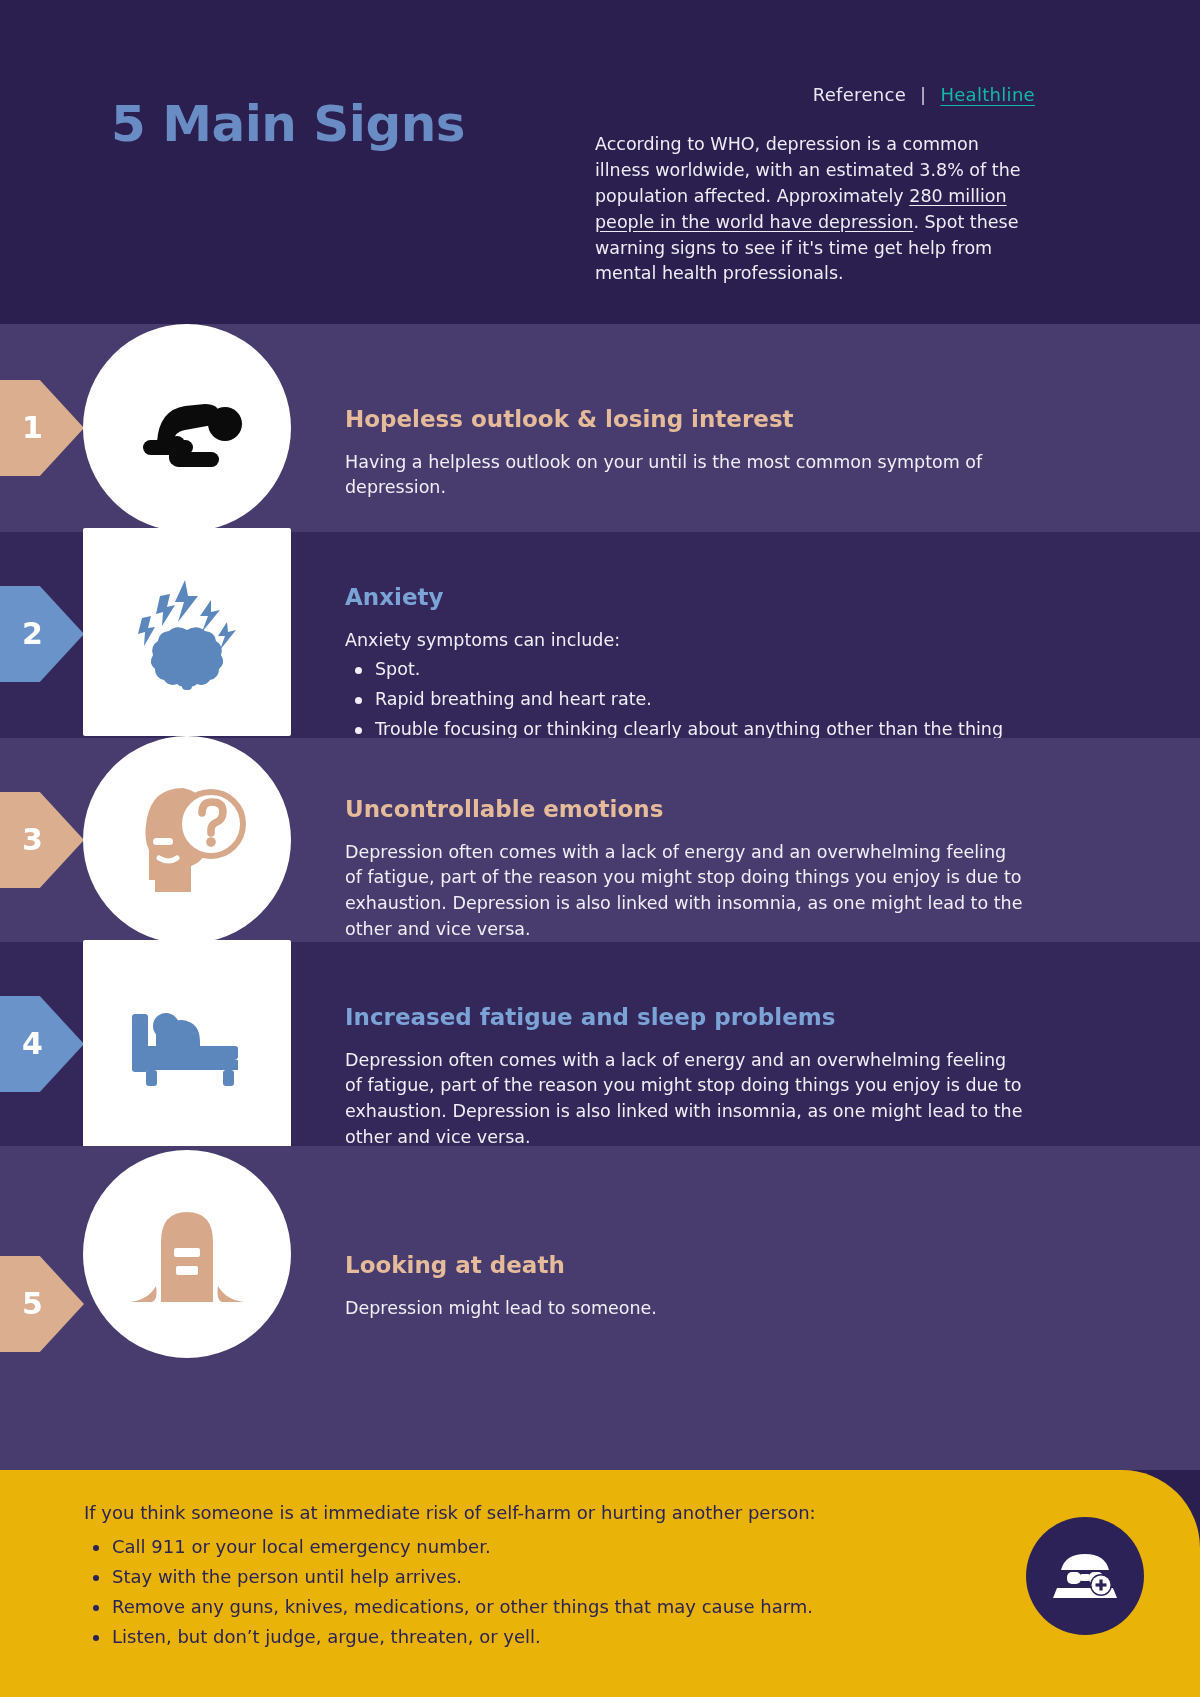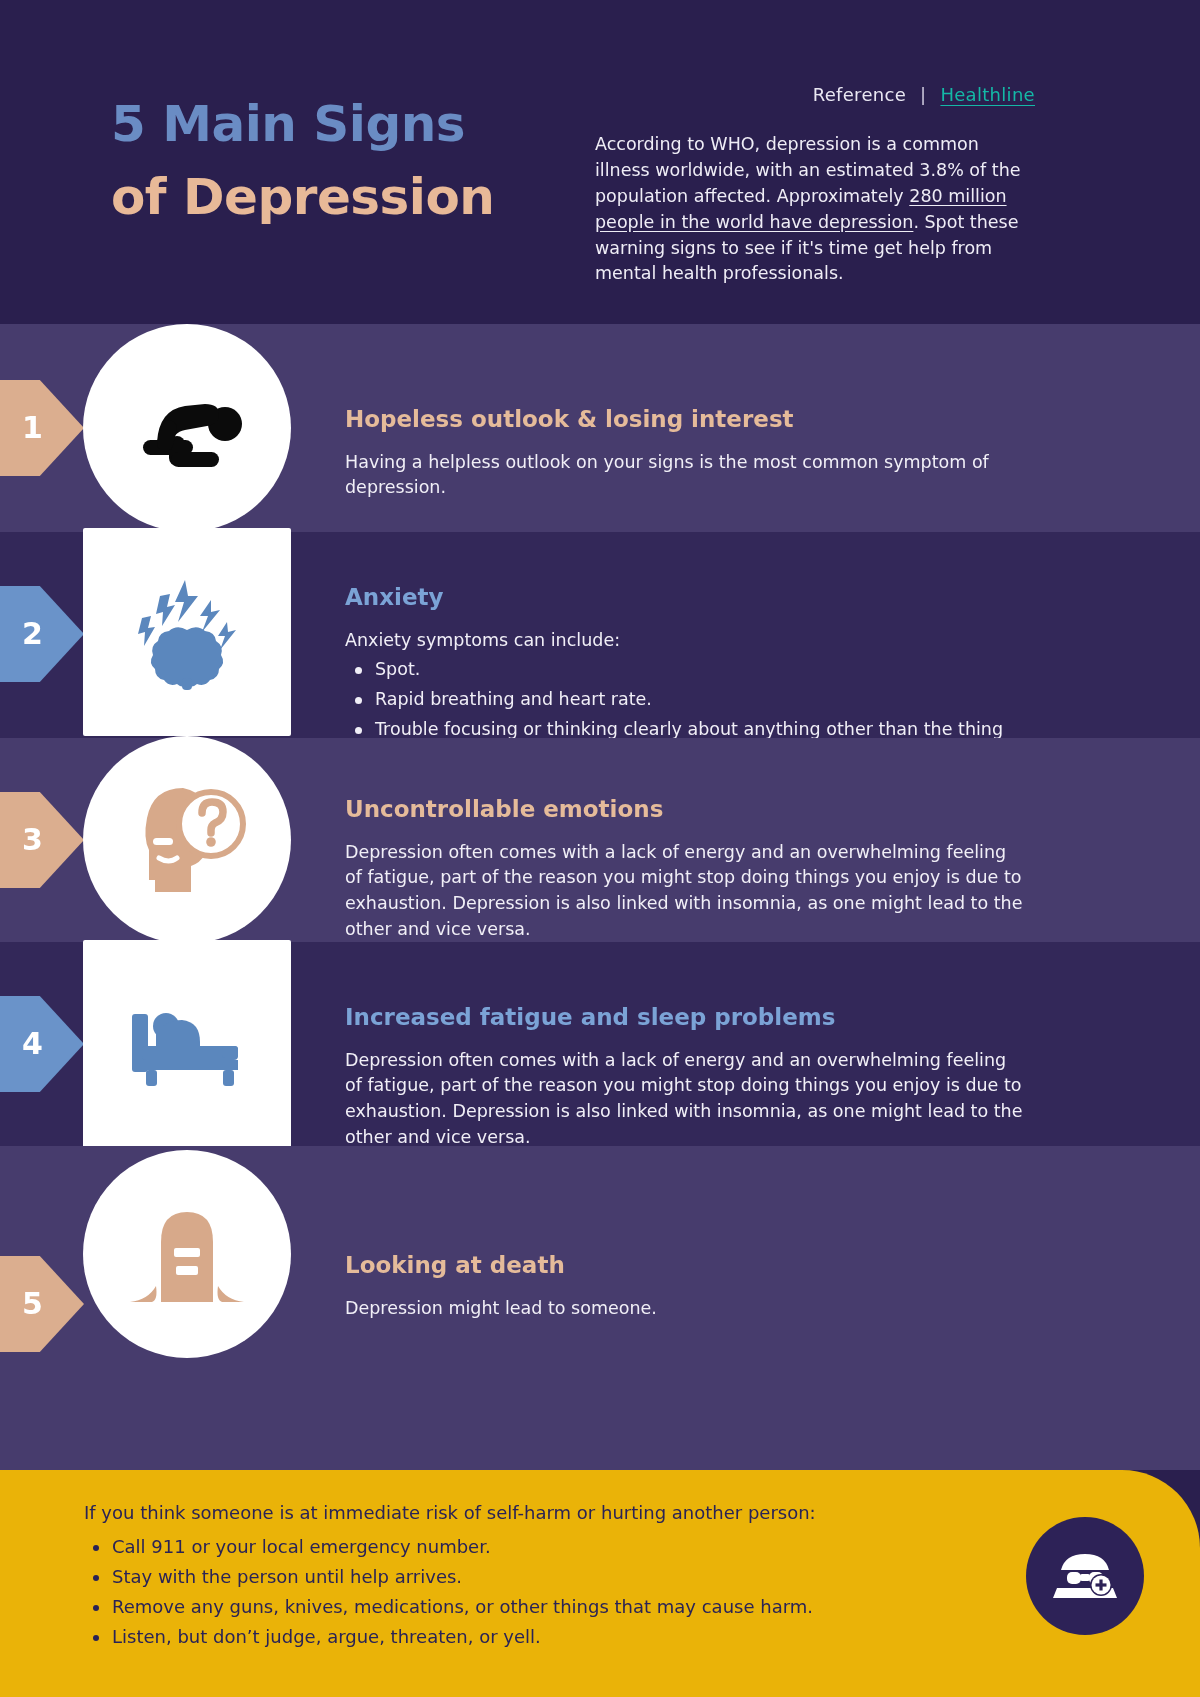--- a/index.html
+++ b/index.html
@@ -116,21 +116,20 @@
 </style>
 </head>
 <body>
 
 <div class="page">
   <div class="bg-texture"></div>
 
   <div class="header">
     <div class="title">
       <span class="l1">5 Main Signs</span>
-      <span class="l2">of Depression</span>
     </div>
 
     <div class="ref-row">
       <span>Reference</span><span class="sep">|</span><a class="link" href="#">Healthline</a>
     </div>
 
     <p class="intro"><span>According to WHO, depression is a common illness worldwide, with an estimated 3.8% of the population affected. Approximately </span><span class="u">280 million people in the world have depression</span><span>. Spot these warning signs to see if it's time get help from mental health professionals.</span></p>
   </div>
 
   <div class="row" style="top:324px;height:208px;">
@@ -145,21 +144,21 @@
           <path d="M30 62 Q32 30 58 26 L78 24 Q92 24 92 34 Q92 44 80 46 L58 50 Q46 52 44 66 Z" fill="#0b0b0b"></path>
           <rect x="16" y="60" width="50" height="15" rx="7.5" fill="#0b0b0b"></rect>
           <rect x="42" y="56" width="16" height="30" rx="8" fill="#0b0b0b"></rect>
           <rect x="44" y="72" width="48" height="15" rx="7.5" fill="#0b0b0b"></rect>
           <rect x="32" y="40" width="16" height="32" rx="8" fill="#0b0b0b" transform="rotate(14 40 56)"></rect>
         </svg>
       </span>
     </div>
     <div class="content" style="top:52px;">
       <h2 class="sec-title peach">Hopeless outlook &amp; losing interest</h2>
-      <div class="sec-body">Having a helpless outlook on your signs is the most common symptom of depression.</div>
+      <div class="sec-body">Having a helpless outlook on your until is the most common symptom of depression.</div>
     </div>
   </div>
 
   <div class="row" style="top:532px;height:206px;">
     <div class="band band-dark"></div>
     <div class="arrow blue" style="top:54px;">
       <span class="num">2</span>
     </div>
     <div class="tile square" style="top:-4px;">
       <span>

